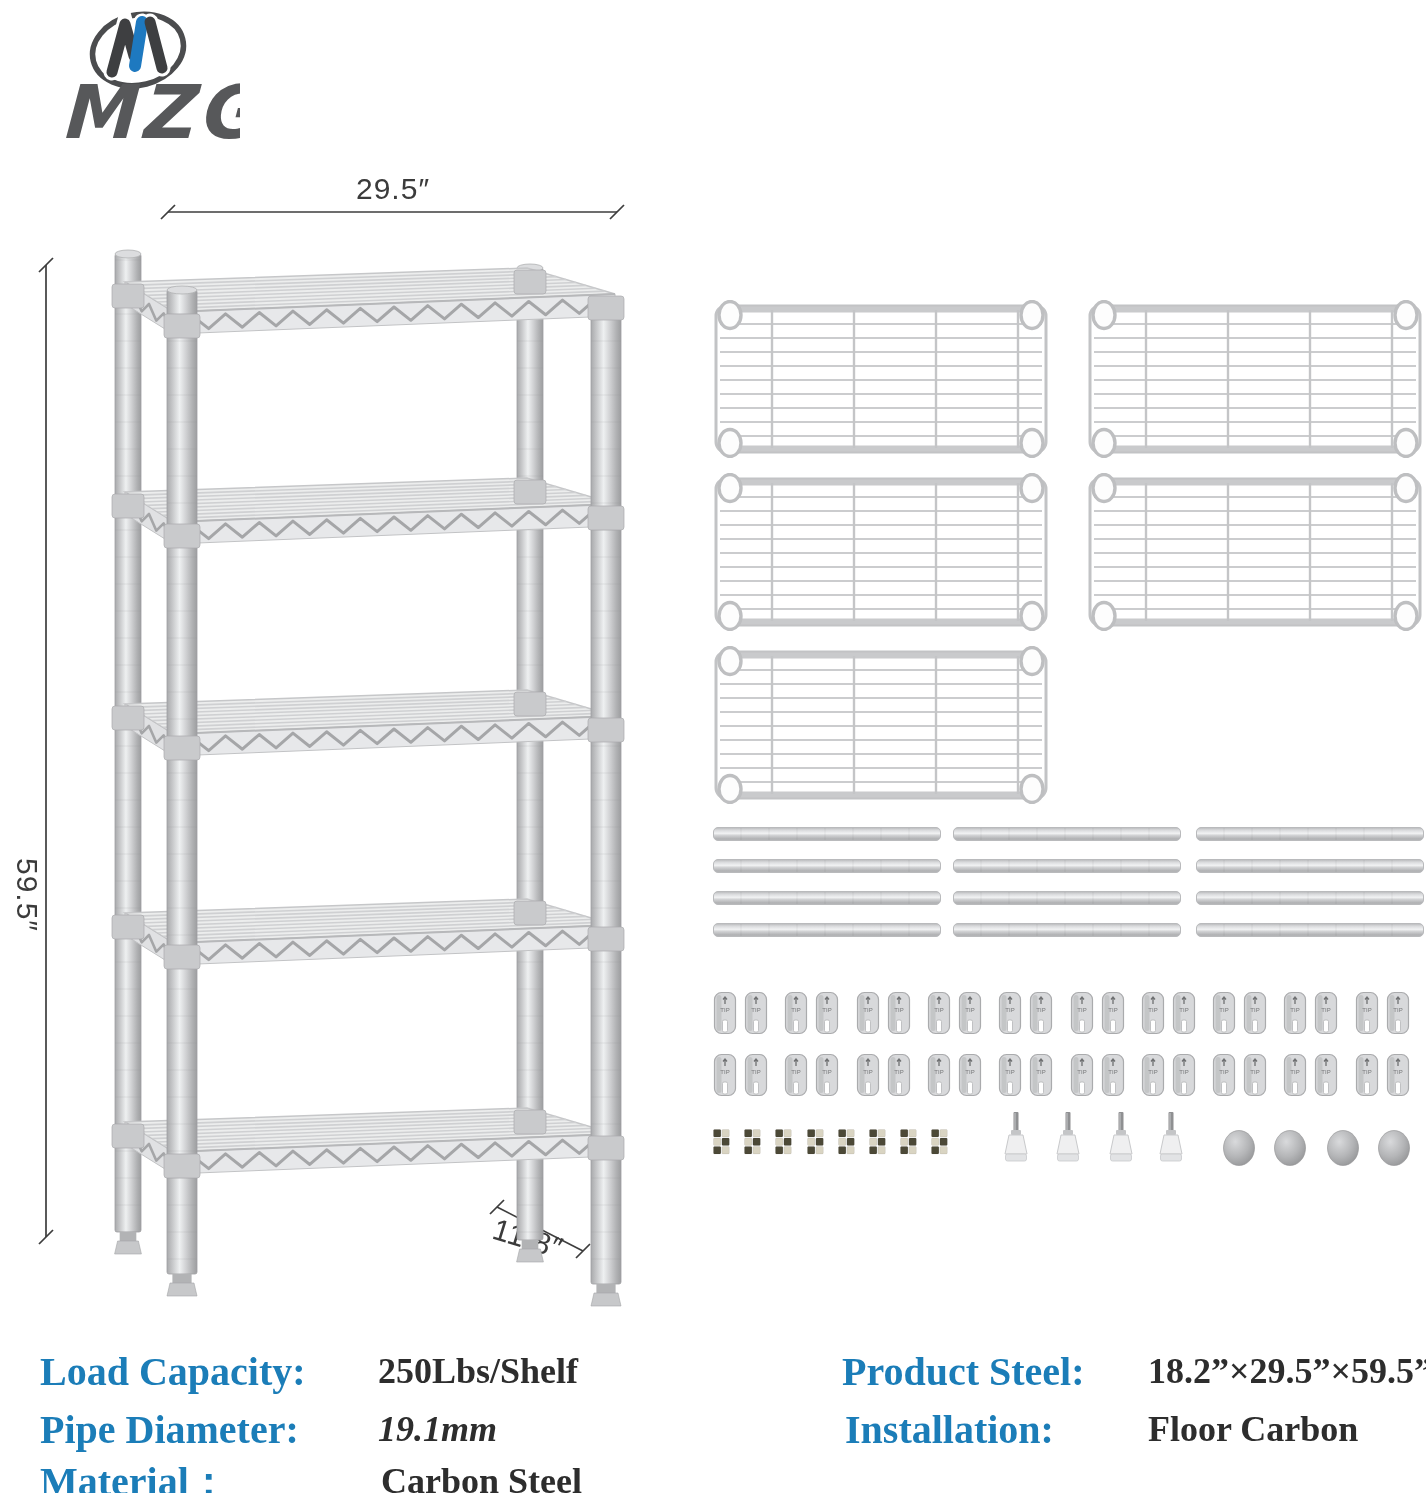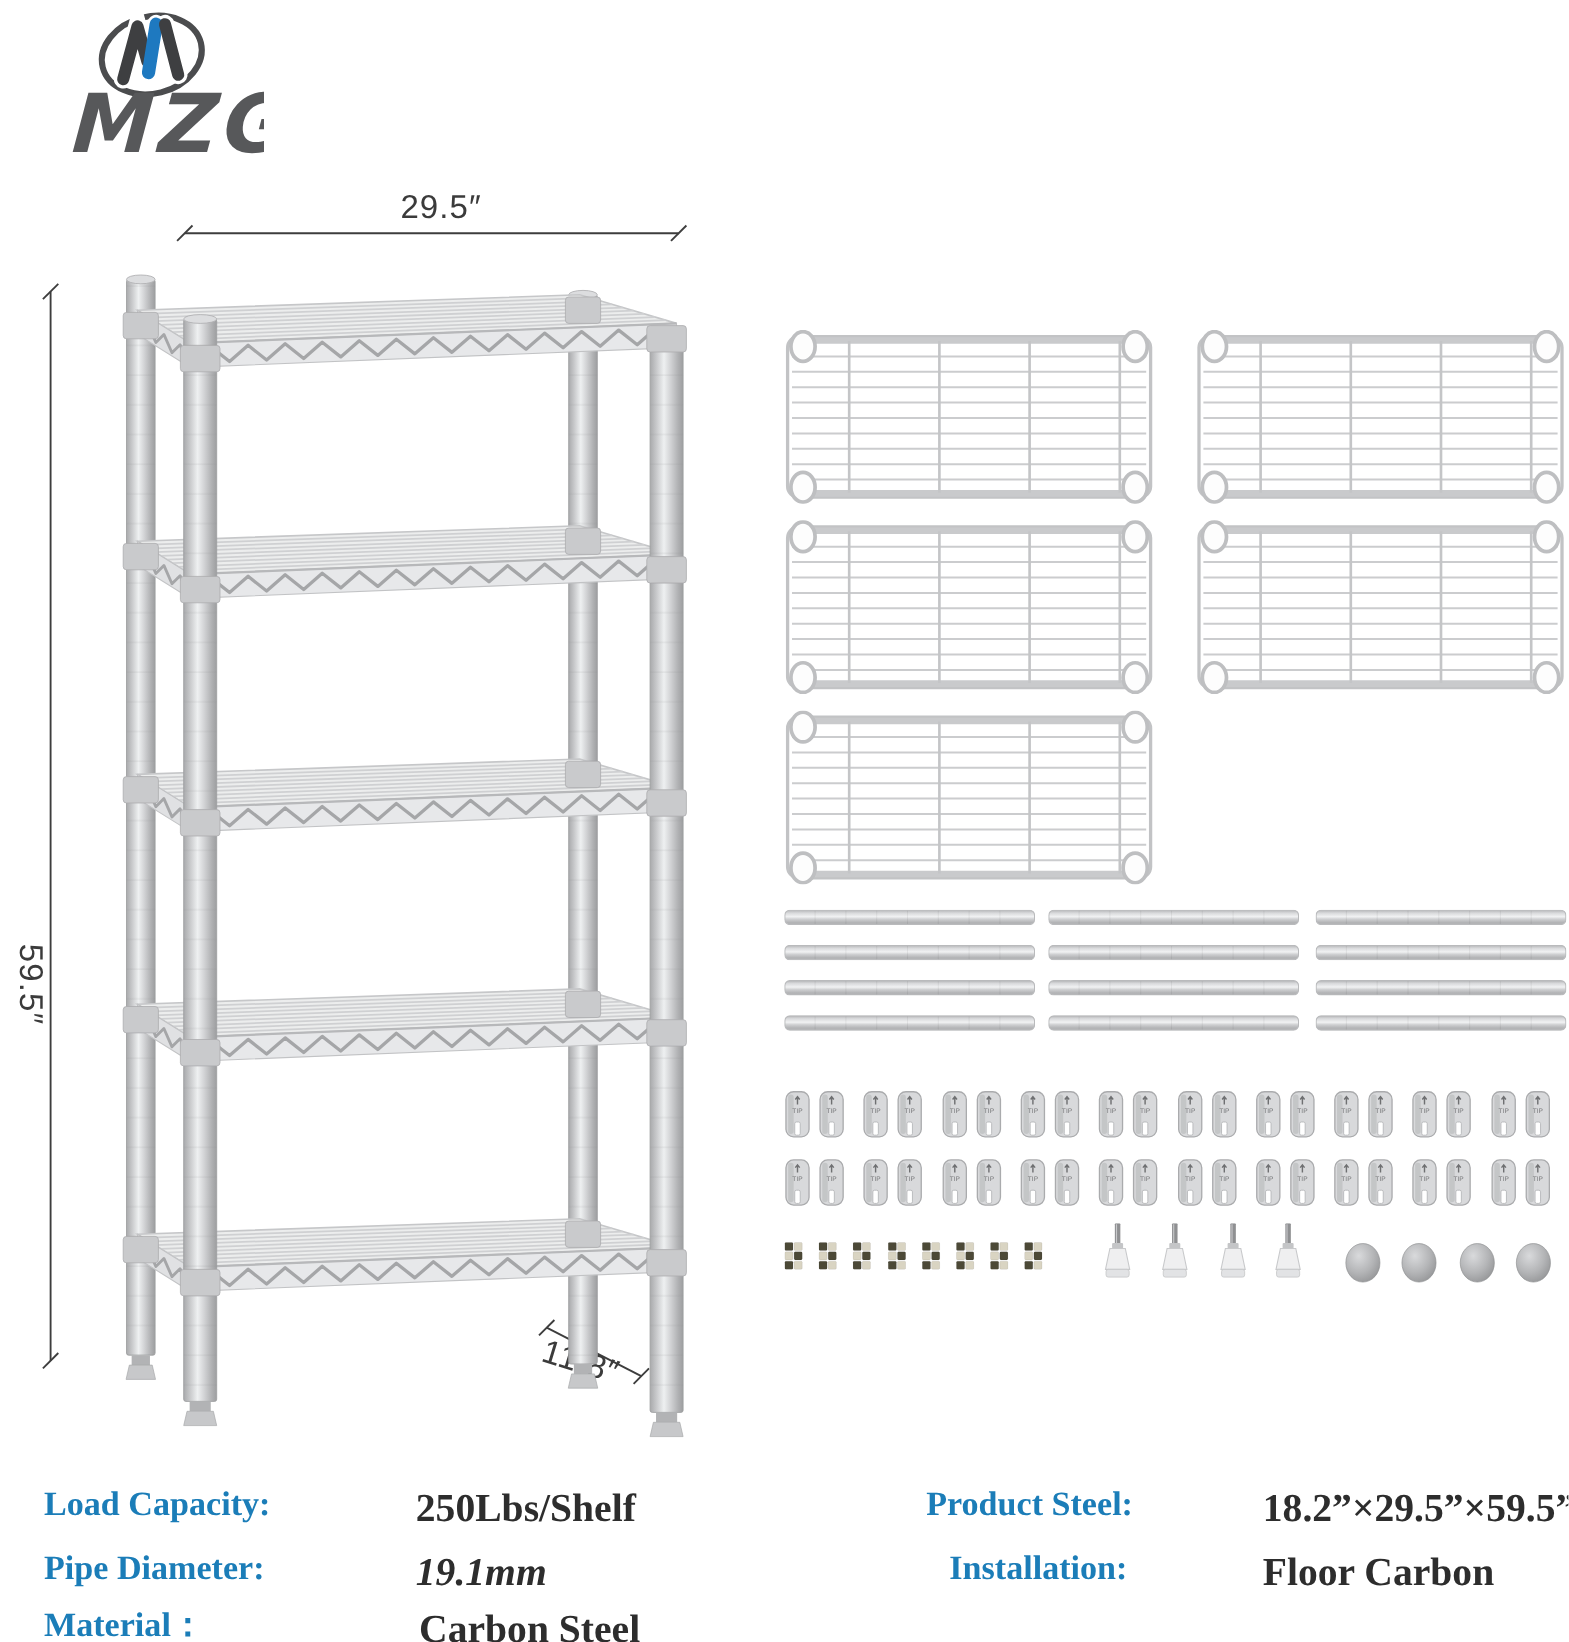--- a/index.html
+++ b/index.html
@@ -3,21 +3,21 @@
 <meta charset="utf-8">
 <style>
   html,body{margin:0;padding:0;background:#ffffff;}
   .canvas{position:relative;width:1426px;height:1493px;background:#ffffff;overflow:hidden;
           font-family:"Liberation Sans",sans-serif;}
   .abs{position:absolute;}
   svg{display:block;}
   .dim-label{position:absolute;font-size:30px;color:#3b3b3b;letter-spacing:1px;white-space:nowrap;
              font-family:"Liberation Sans",sans-serif;}
   .spec-label{position:absolute;font-family:"Liberation Serif",serif;font-weight:bold;
-              font-size:31px;color:#1b7db8;white-space:nowrap;line-height:1.1;}
+              font-size:40px;color:#1b7db8;white-space:nowrap;line-height:1.1;}
   .spec-value{position:absolute;font-family:"Liberation Serif",serif;font-weight:bold;
               font-size:36px;color:#2d2d2d;white-space:nowrap;line-height:1.1;}
   .part{position:absolute;}
 </style>
 </head>
 <body>
 
 <div class="canvas">
 
   <svg width="0" height="0" style="position:absolute" aria-hidden="true">
@@ -143,21 +143,21 @@
       <line x1="610" y1="219" x2="624" y2="205"></line>
       <line x1="46" y1="265" x2="46" y2="1237"></line>
       <line x1="39" y1="272" x2="53" y2="258"></line>
       <line x1="39" y1="1244" x2="53" y2="1230"></line>
       <line x1="497" y1="1207" x2="583" y2="1251"></line>
       <line x1="490" y1="1214" x2="504" y2="1200"></line>
       <line x1="576" y1="1258" x2="590" y2="1244"></line>
     </g>
   </svg>
 
-  <div class="dim-label" style="left:356px;top:172px;width:90px;text-align:center">29.5″</div>
+  <div class="dim-label" style="left:356px;top:172px;width:90px;">29.5″</div>
   <div class="dim-label" style="left:-28px;top:878px;width:110px;text-align:center;transform:rotate(90deg)">59.5″</div>
   <div class="dim-label" style="left:492px;top:1222px;transform:rotate(17deg)">11.8″</div>
 
   <svg id="shelf-svg" class="abs" style="left:75px;top:232px" width="590" height="1085" viewBox="0 0 590 1085">
       <g>
         <rect x="40" y="22" width="26" height="978" rx="2" fill="url(#postGrad)" stroke="#9fa0a2" stroke-width="0.8"></rect>
         <rect x="40" y="22" width="26" height="978" fill="url(#ringPat)" opacity="0.18"></rect>
         <rect x="44.68" y="1000" width="16.64" height="9" fill="#b2b3b5"></rect>
         <path d="M42.6,1009 h20.8 l3,13 h-26.8 z" fill="#c7c8ca" stroke="#a5a6a8" stroke-width="0.6"></path>
         <ellipse cx="53" cy="22" rx="13" ry="4" fill="#dcdddf" stroke="#b0b1b3" stroke-width="0.8"></ellipse>
@@ -509,17 +509,17 @@
 
   <section>
     <div class="spec-label" style="left: 40px; top: 1350px; color: rgb(27, 125, 184);">Load Capacity:</div>
     <div class="spec-value" style="left: 378px; top: 1352px; color: rgb(45, 45, 45);">250Lbs/Shelf</div>
     <div class="spec-label" style="left: 40px; top: 1408px; color: rgb(27, 125, 184); font-family: Liberation Serif, serif;">Pipe Diameter:</div>
     <div class="spec-value" style="left: 378px; top: 1410px; color: rgb(45, 45, 45); font-style: italic;">19.1mm</div>
     <div class="spec-label" style="left: 40px; top: 1460px; color: rgb(27, 125, 184);">Material：</div>
     <div class="spec-value" style="left: 381px; top: 1462px; color: rgb(45, 45, 45);">Carbon Steel</div>
     <div class="spec-label" style="left: 842px; top: 1350px; color: rgb(27, 125, 184);">Product Steel:</div>
     <div class="spec-value" style="left: 1148px; top: 1352px; color: rgb(45, 45, 45);">18.2”×29.5”×59.5”</div>
-    <div class="spec-label" style="left: 845px; top: 1408px; color: rgb(27, 125, 184); margin-left: 18px;">Installation:</div>
+    <div class="spec-label" style="left: 845px; top: 1408px; color: rgb(27, 125, 184);">Installation:</div>
     <div class="spec-value" style="left: 1148px; top: 1410px; color: rgb(45, 45, 45);">Floor Carbon</div>
   </section>
 
 </div>
 
 </body></html>

